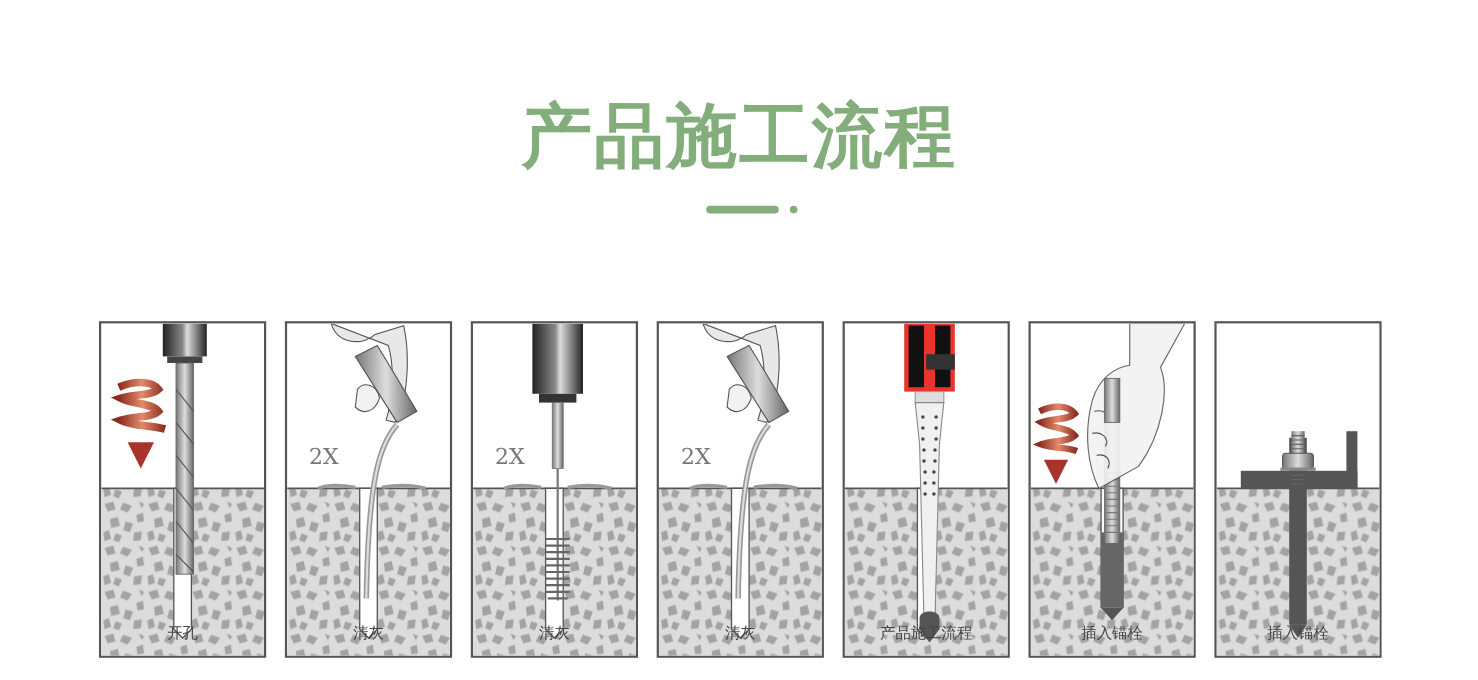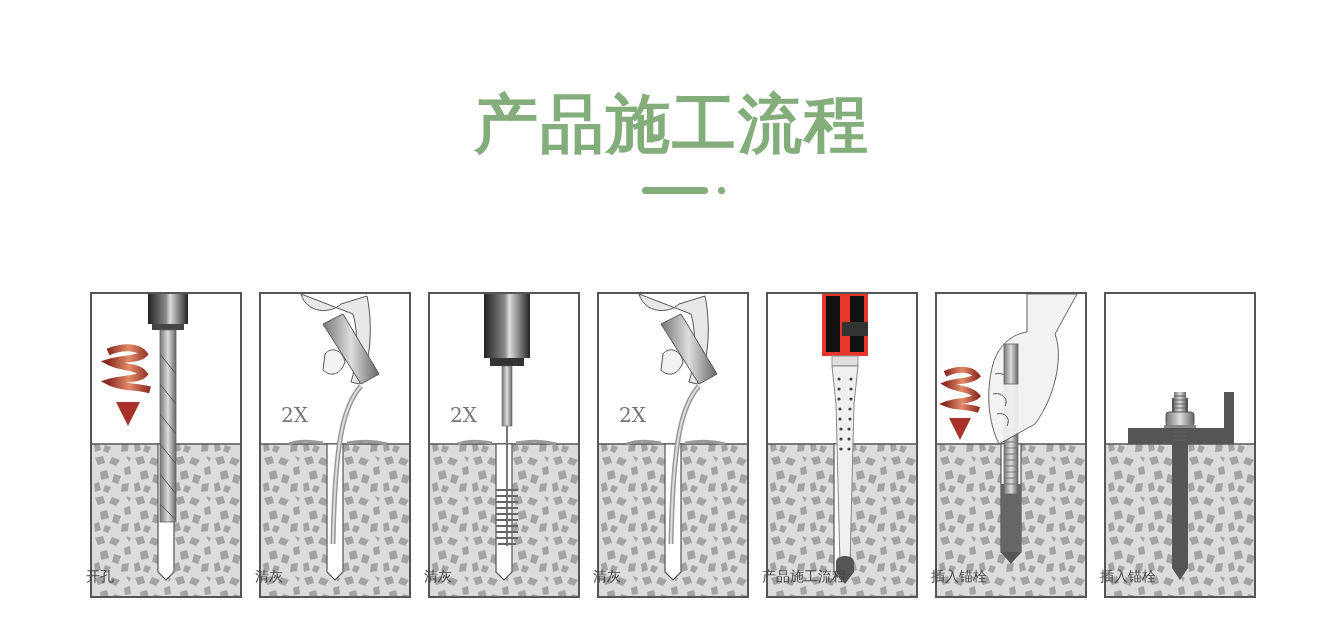--- a/index.html
+++ b/index.html
@@ -16,21 +16,21 @@
   }
   .divider-dot {
     position:absolute; left:718px; top:187px; width:7px; height:7px; border-radius:50%; background:#84ad7c;
   }
   .panel {
     position:absolute; top:244px; width:152px; height:306px;
     border:2px solid #555; box-sizing:border-box; background:#fff; overflow:hidden;margin-top:48px;
   }
   .panel svg { position:absolute; left:0; top:0; }
   .label {
-    position:absolute; top:566px; width:160px; text-align:left;
+    position:absolute; top:566px; width:160px; text-align:center;
     font-size:14px; color:#444; line-height:20px;
   }
 </style>
 </head>
 <body>
 
 <div class="title">产品施工流程</div>
 <div class="divider-bar"></div>
 <div class="divider-dot"></div>
 

